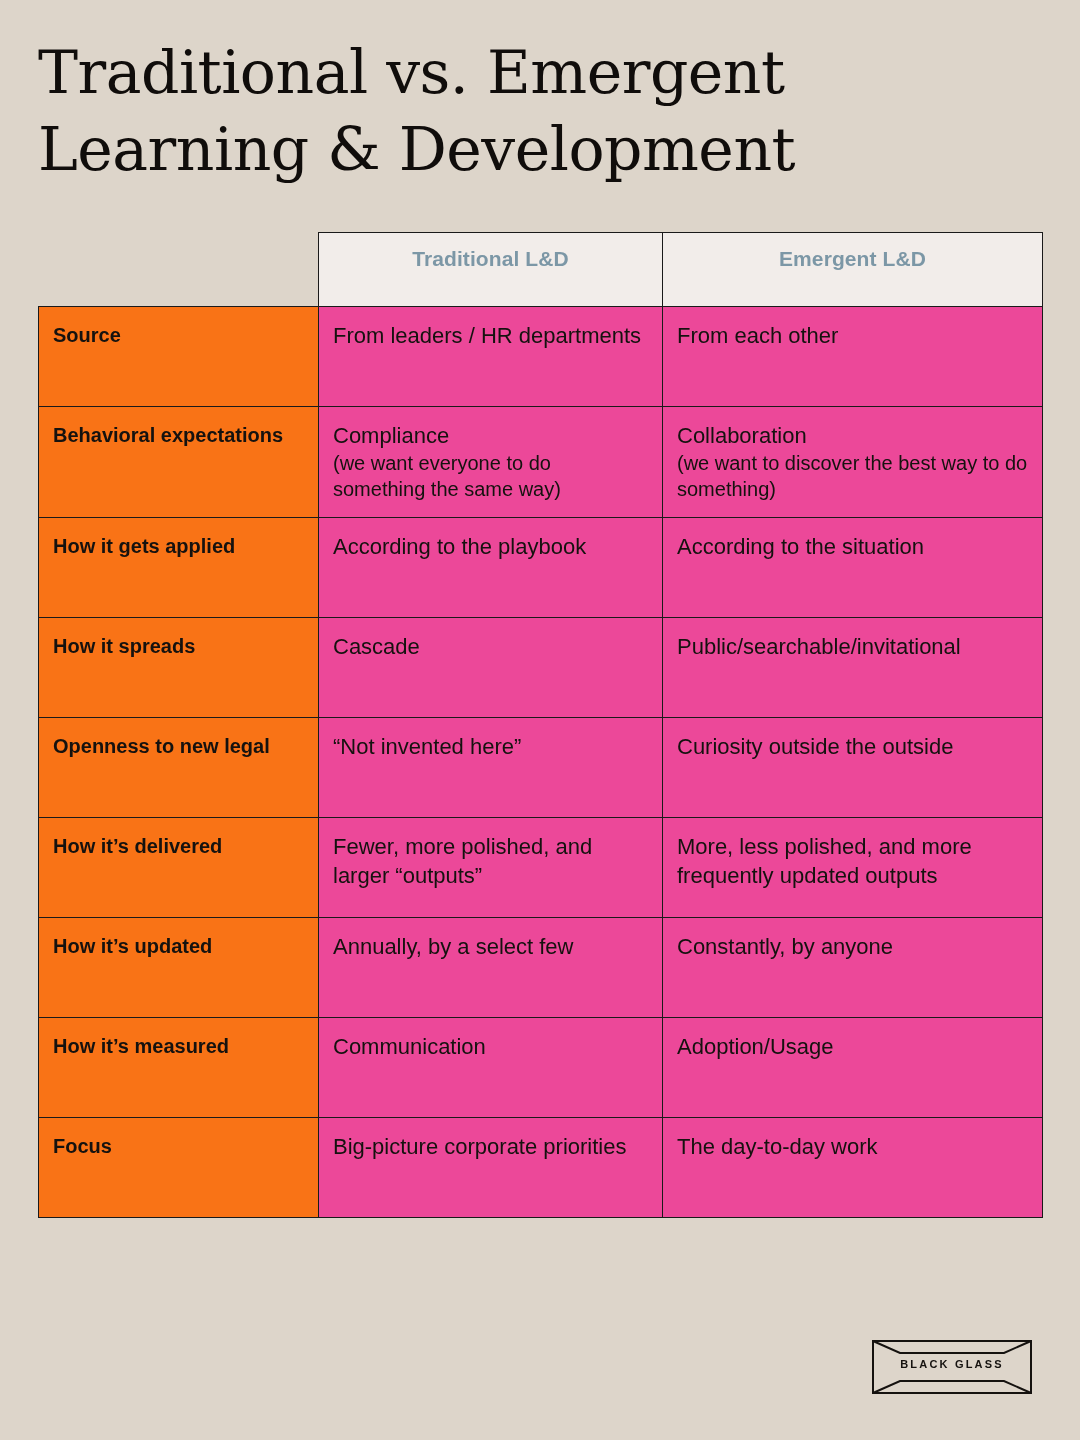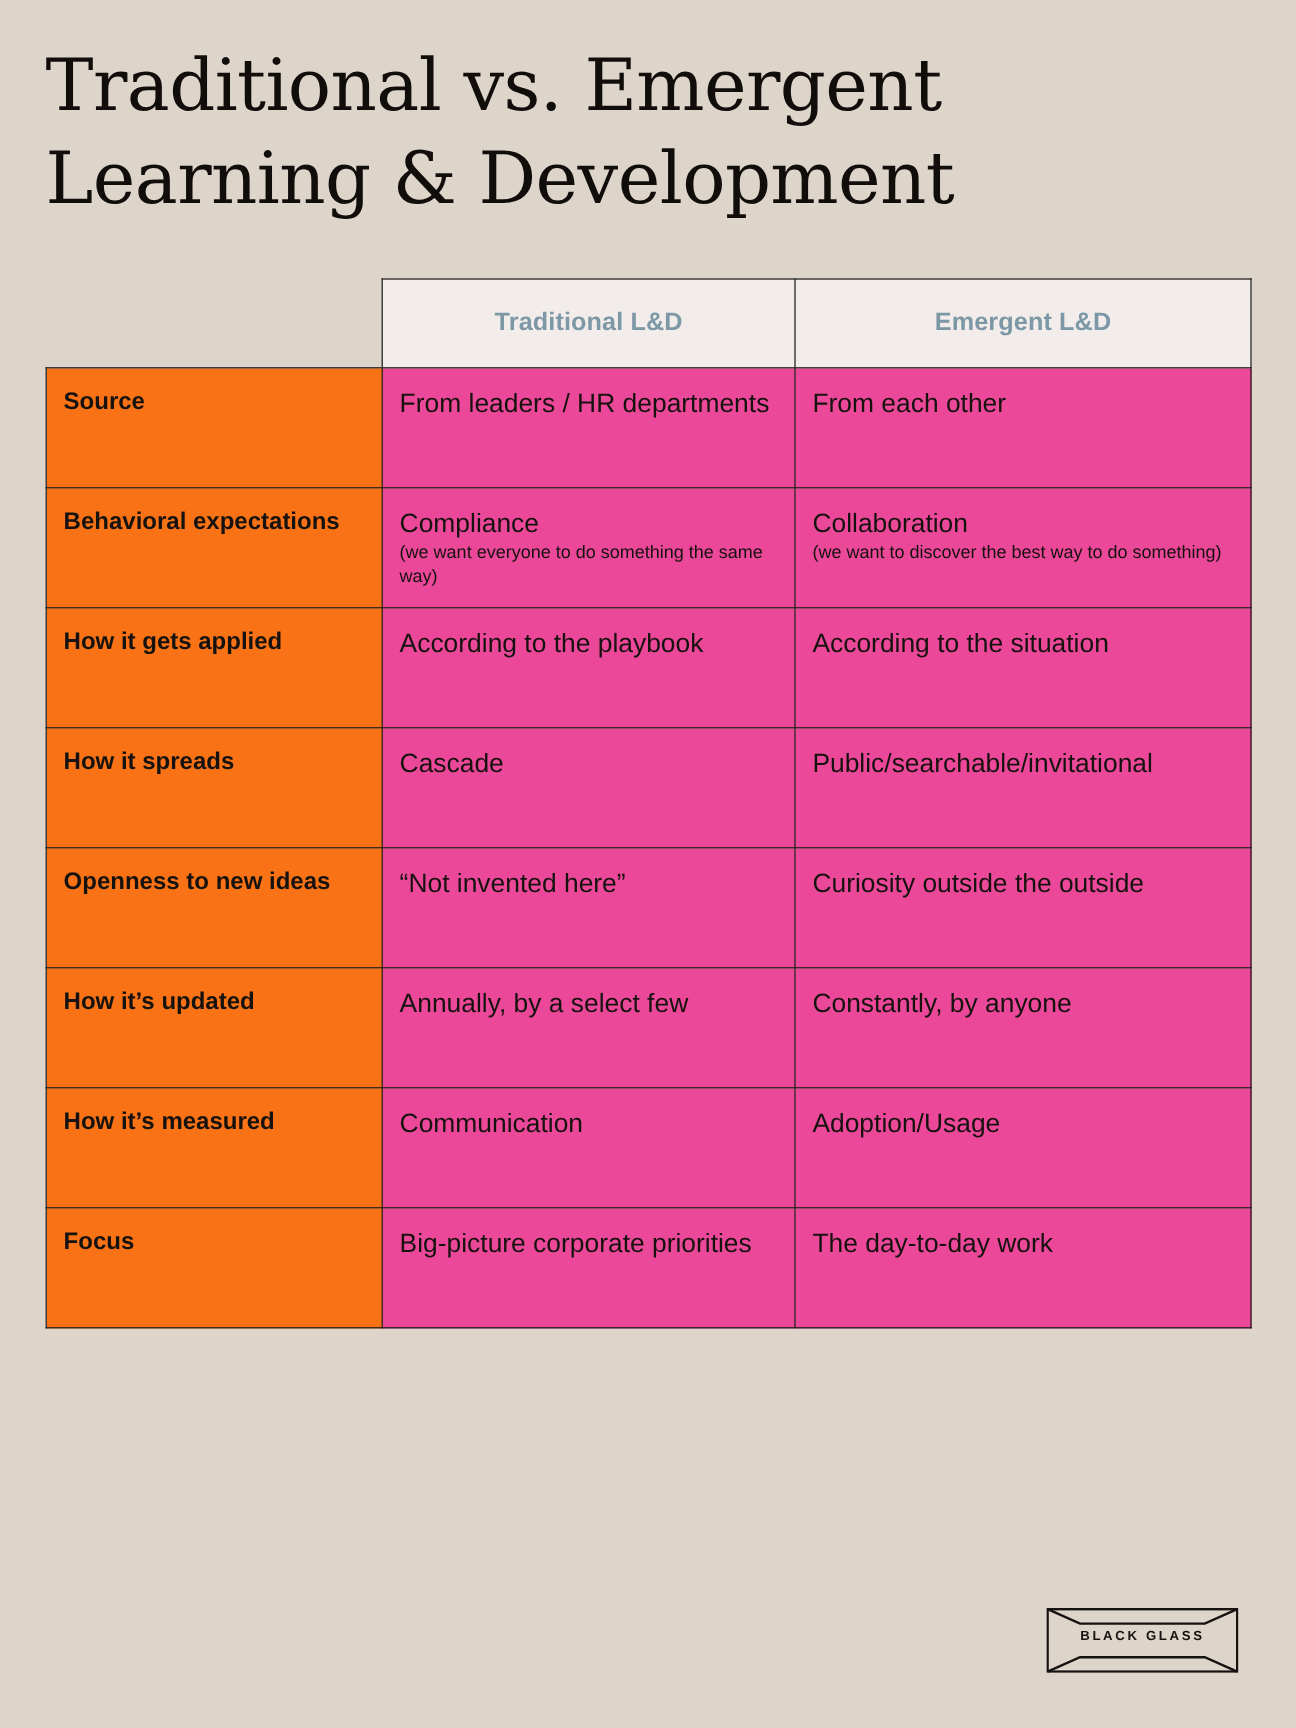--- a/index.html
+++ b/index.html
@@ -50,21 +50,21 @@
   }
 
   table.comparison col.c0 { width: 280px; }
   table.comparison col.c1 { width: 344px; }
   table.comparison col.c2 { width: 380px; }
 
   table.comparison th,
   table.comparison td {
     border: 1px solid #1a1a1a;
     vertical-align: top;
-    padding: 24px 14px 14px 14px;
+    padding: 14px 14px 14px 14px;
     box-sizing: border-box;
   }
 
   
   thead th {
     height: 74px;
     background: #f2edea;
     padding-top: 20px;
   }
   thead th.corner {
@@ -90,21 +90,21 @@
     padding-top: 16px;
   }
   tbody tr td.cell {
     font-size: 22px;
     line-height: 1.34;
     font-weight: 400;
     padding-top: 14px;
   }
   tbody tr td.cell .sub {
     display: block;
-    font-size: 15px;
+    font-size: 20px;
     line-height: 1.28;
     margin-top: 1px;
   }
 
   .logo {
     position: absolute;
     left: 872px;
     top: 1340px;
     width: 160px;
     height: 54px;
@@ -186,30 +186,39 @@
           <td class="rowlabel">How it spreads</td>
           <td class="cell">
             <span>Cascade</span>
           </td>
           <td class="cell">
             <span>Public/searchable/invitational</span>
           </td>
         </tr>
 
         <tr>
-          <td class="rowlabel">Openness to new ideas</td>
+          <td class="rowlabel">Openness to new legal</td>
           <td class="cell">
             <span>“Not invented here”</span>
           </td>
           <td class="cell">
             <span>Curiosity outside the outside</span>
           </td>
         </tr>
 
 
+        <tr>
+          <td class="rowlabel">How it’s delivered</td>
+          <td class="cell">
+            <span>Fewer, more polished, and larger “outputs”</span>
+          </td>
+          <td class="cell">
+            <span>More, less polished, and more frequently updated outputs</span>
+          </td>
+        </tr>
 
         <tr>
           <td class="rowlabel">How it’s updated</td>
           <td class="cell">
             <span>Annually, by a select few</span>
           </td>
           <td class="cell">
             <span>Constantly, by anyone</span>
           </td>
         </tr>

